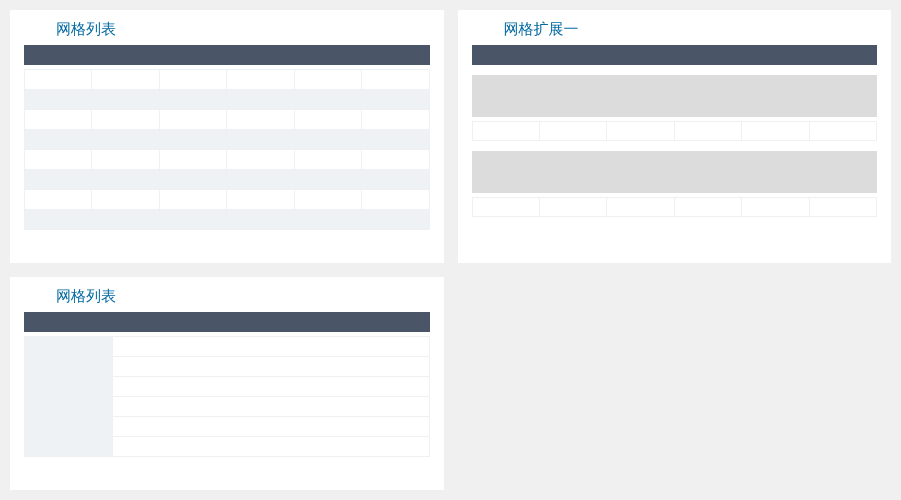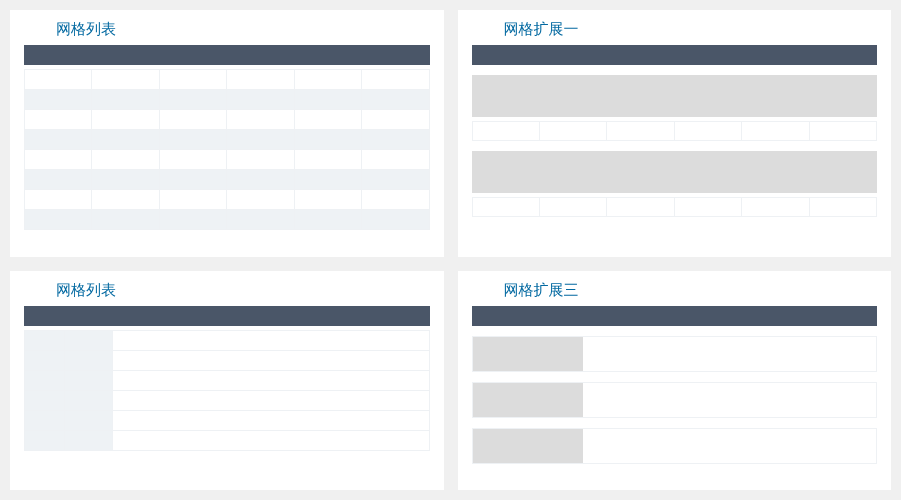--- a/index.html
+++ b/index.html
@@ -251,30 +251,14 @@
           </tr>
       <tr>
             <td class="lab1"></td>
             <td class="lab2"></td>
             <td></td>
           </tr>
     </tbody>
       </table>
   </div>
 
-  <div class="panel">
-    <div class="panel-title">网格扩展三</div>
-    <div class="header-bar"></div>
-    <div class="rowD">
-      <div class="thumb"></div>
-      <div class="content"></div>
-    </div>
-    <div class="rowD">
-      <div class="thumb"></div>
-      <div class="content"></div>
-    </div>
-    <div class="rowD">
-      <div class="thumb"></div>
-      <div class="content"></div>
-    </div>
-  </div>
 
 </div>
 
 </body></html>

